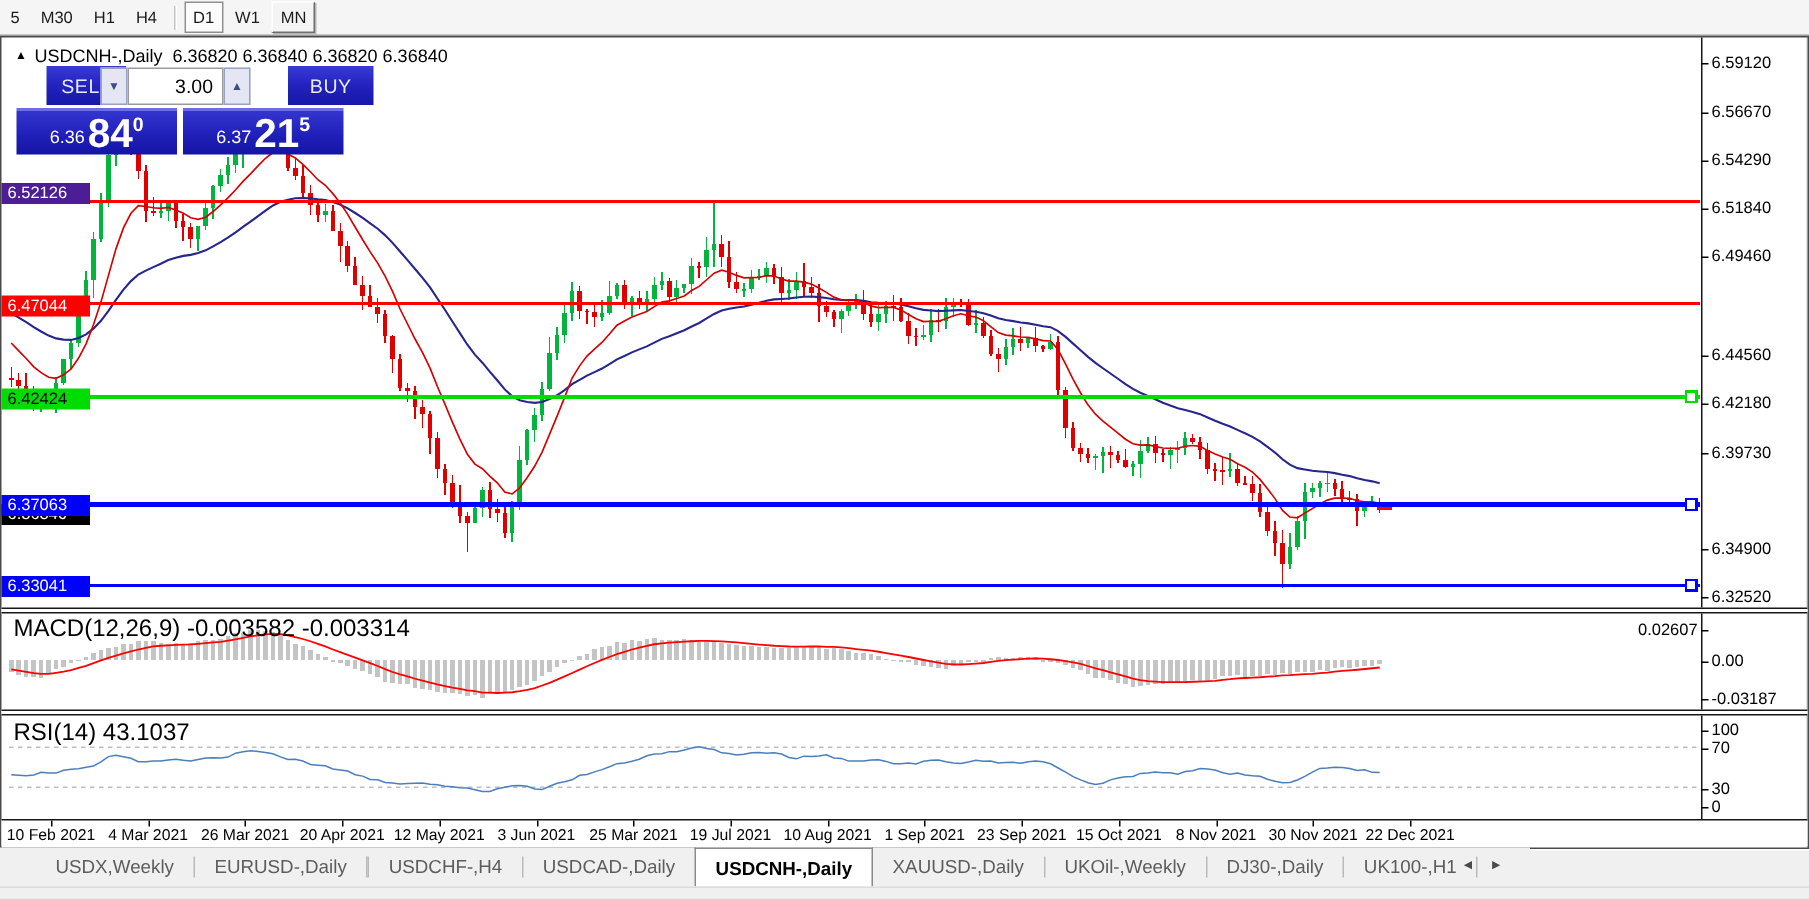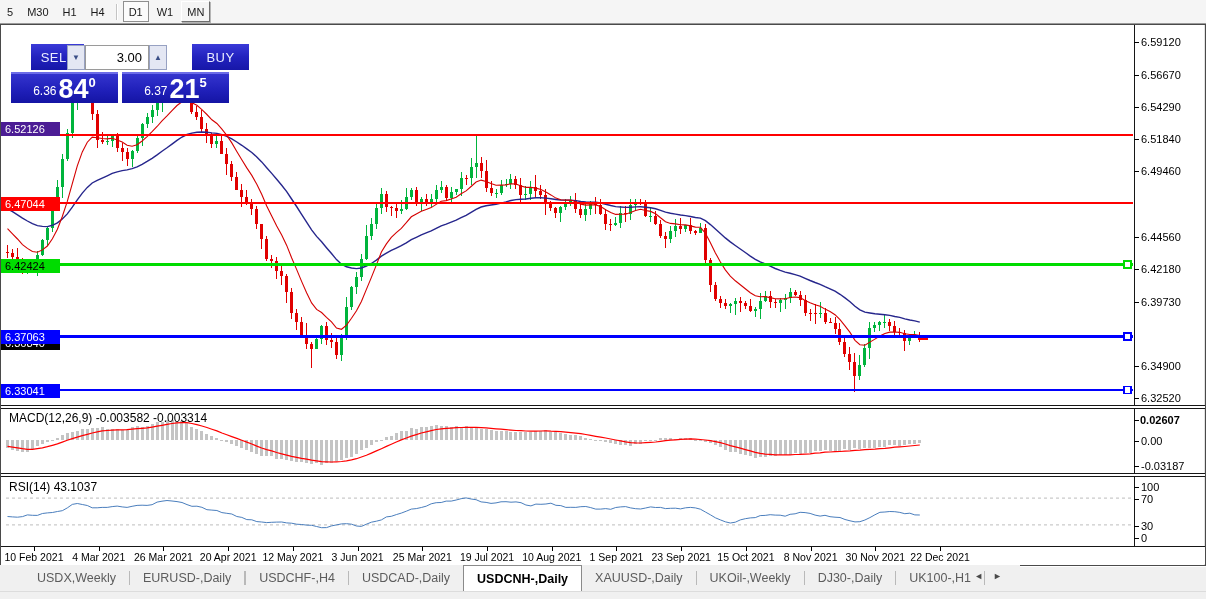--- a/index.html
+++ b/index.html
@@ -15,21 +15,21 @@
     border-right:1px solid #6E6E6E;border-bottom:1px solid #6E6E6E;box-shadow:1px 1px 0 #B5B5B5;}
   .tf-sep{width:1px;height:16px;background:#C4C4C4;border-right:1px solid #FFFFFF;margin:0 4px;}
   
   .chart-window{position:absolute;top:24px;left:0;width:1204px;height:540px;background:#FFFFFF;
     border:1px solid #4A4A4A;box-shadow:inset 1px 0 0 #FFFFFF,inset -1px 0 0 #E2E2E2,1px 1px 0 #FFFFFF;}
   .title-row{position:absolute;top:5px;left:9px;font-size:12px;color:#000;white-space:nowrap;z-index:30;}
   .title-row .tri{font-size:8px;vertical-align:2px;margin-right:5px;}
   .pane-sep{position:absolute;left:0;width:1204px;height:2px;background:#FFFFFF;
     border-top:1px solid #161616;border-bottom:1px solid #161616;z-index:25;}
   .axis-vline{position:absolute;top:0;width:1px;background:#161616;z-index:24;}
-  .ind-label{position:absolute;left:8px;font-size:12px;color:#000;z-index:26;white-space:nowrap;}
+  .ind-label{position:absolute;left:8px;font-size:16px;color:#000;z-index:26;white-space:nowrap;}
   .tick-dash{position:absolute;width:5px;height:1px;background:#000;z-index:26;}
   .tick-label{position:absolute;font-size:11px;color:#000;transform:translateY(-50%);z-index:26;white-space:nowrap;}
   .px-label{position:absolute;width:55px;padding:1px 0 1px 4px;font-size:11px;line-height:12px;
     transform:translateY(-50%);z-index:28;white-space:nowrap;}
   .px-label.behind{z-index:27;}
   .date-strip{position:absolute;left:0;width:1204px;height:17px;background:#FFFFFF;
     border-top:1px solid #161616;z-index:26;}
   .date-tick{position:absolute;top:0;width:1px;height:4px;background:#000;}
   .date-label{position:absolute;top:4px;font-size:10.5px;color:#000;transform:translateX(-50%);white-space:nowrap;text-align:center;}
   
@@ -73,20 +73,23 @@
       <div class="tf-btn">M30</div>
       <div class="tf-btn">H1</div>
       <div class="tf-btn">H4</div>
       <div class="tf-sep"></div>
       <div class="tf-btn pressed">D1</div>
       <div class="tf-btn">W1</div>
       <div class="tf-btn raised">MN</div>
     </div>
 
   <div class="chart-window">
+    <div class="title-row">
+      <span class="tri">▲</span><span>USDCNH-,Daily</span>&nbsp;&nbsp;<span>6.36820 6.36840 6.36820 6.36840</span>
+    </div>
 
     <div class="pane-sep" style="top:380px"></div>
     <div class="pane-sep" style="top:448px"></div>
     <div class="axis-vline" style="left:1133px;height:521px"></div>
 
     <div class="ind-label" style="top:386px">MACD(12,26,9) -0.003582 -0.003314</div>
     <div class="ind-label" style="top:455px">RSI(14) 43.1037</div>
 
     <div class="date-strip" style="top:521px" id="date-strip">
         <div class="date-tick" style="left: 33px;"></div>
@@ -135,21 +138,21 @@
         <div class="tick-label" style="left: 1140px; top: 211.915px;">6.44560</div>
         <div class="tick-dash" style="left: 1133px; top: 243.776px;"></div>
         <div class="tick-label" style="left: 1140px; top: 243.776px;">6.42180</div>
         <div class="tick-dash" style="left: 1133px; top: 276.574px;"></div>
         <div class="tick-label" style="left: 1140px; top: 276.574px;">6.39730</div>
         <div class="tick-dash" style="left: 1133px; top: 341.233px;"></div>
         <div class="tick-label" style="left: 1140px; top: 341.233px;">6.34900</div>
         <div class="tick-dash" style="left: 1133px; top: 373.094px;"></div>
         <div class="tick-label" style="left: 1140px; top: 373.094px;">6.32520</div>
         <div class="tick-dash" style="left: 1133px; top: 395.144px;"></div>
-        <div class="tick-label" style="left: 1139px; top: 395.144px; font-weight: bold;">0.02607</div>
+        <div class="tick-label" style="left: 1091px; top: 395.144px;">0.02607</div>
         <div class="tick-dash" style="left: 1133px; top: 416px;"></div>
         <div class="tick-label" style="left: 1140px; top: 416px;">0.00</div>
         <div class="tick-dash" style="left: 1133px; top: 441.496px;"></div>
         <div class="tick-label" style="left: 1140px; top: 441.496px;">-0.03187</div>
         <div class="tick-dash" style="left: 1133px; top: 462px;"></div>
         <div class="tick-label" style="left: 1140px; top: 462px;">100</div>
         <div class="tick-dash" style="left: 1133px; top: 474.1px;"></div>
         <div class="tick-label" style="left: 1140px; top: 474.1px;">70</div>
         <div class="tick-dash" style="left: 1133px; top: 500.9px;"></div>
         <div class="tick-label" style="left: 1140px; top: 500.9px;">30</div>

